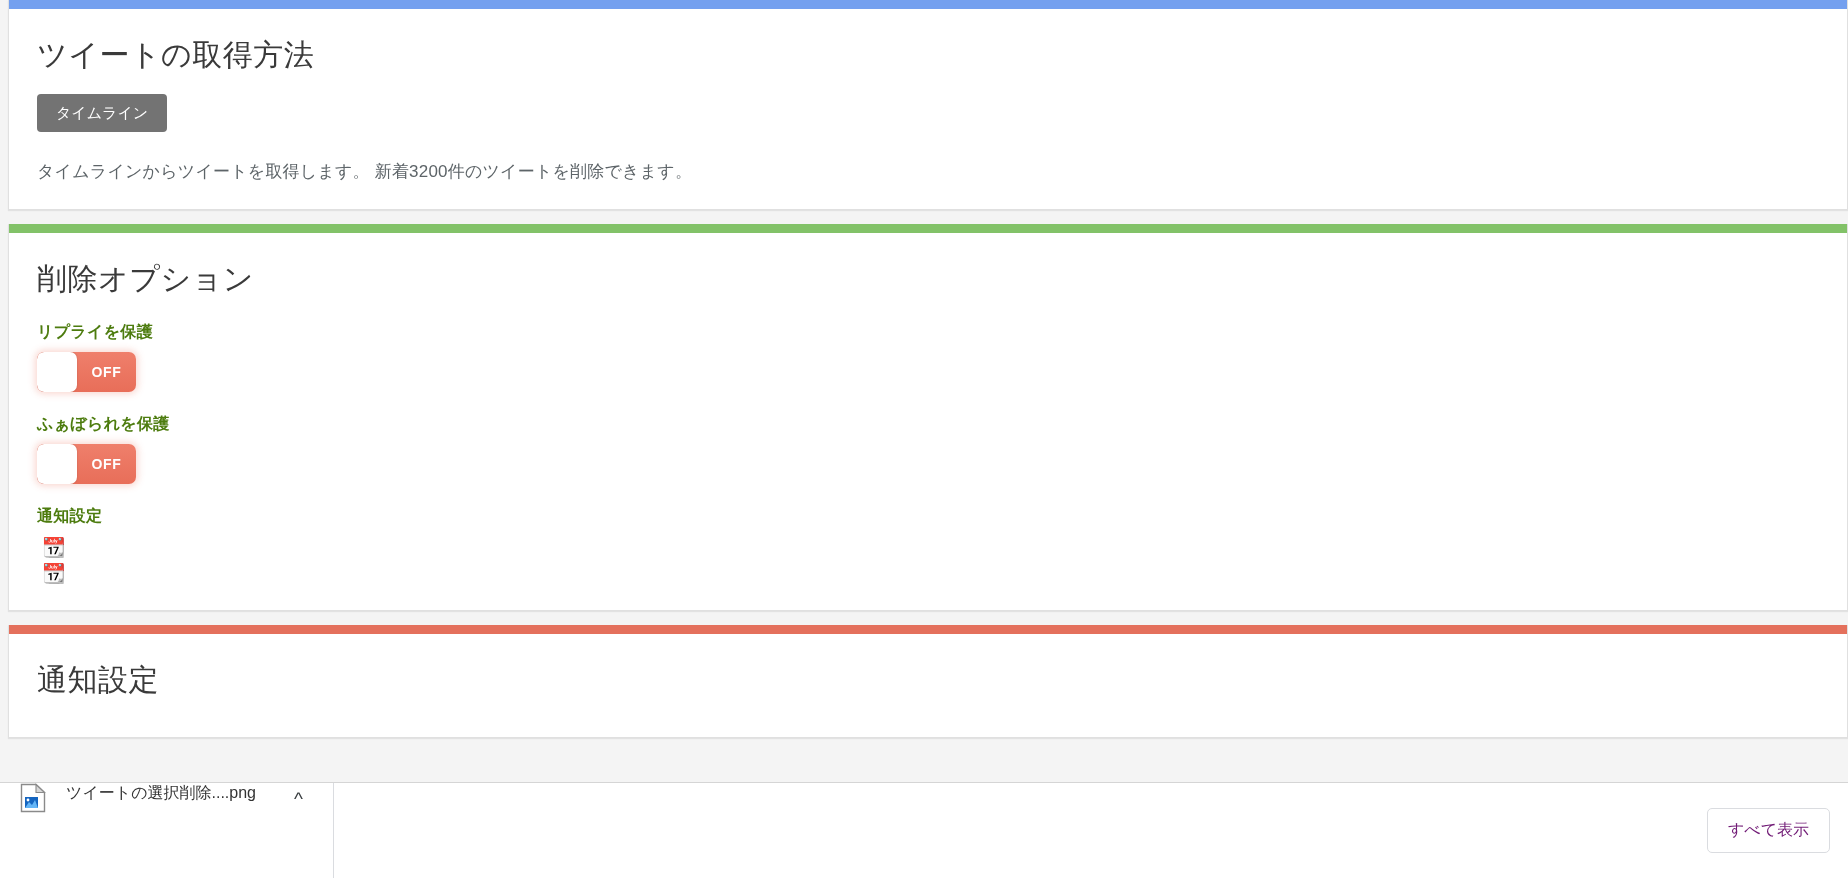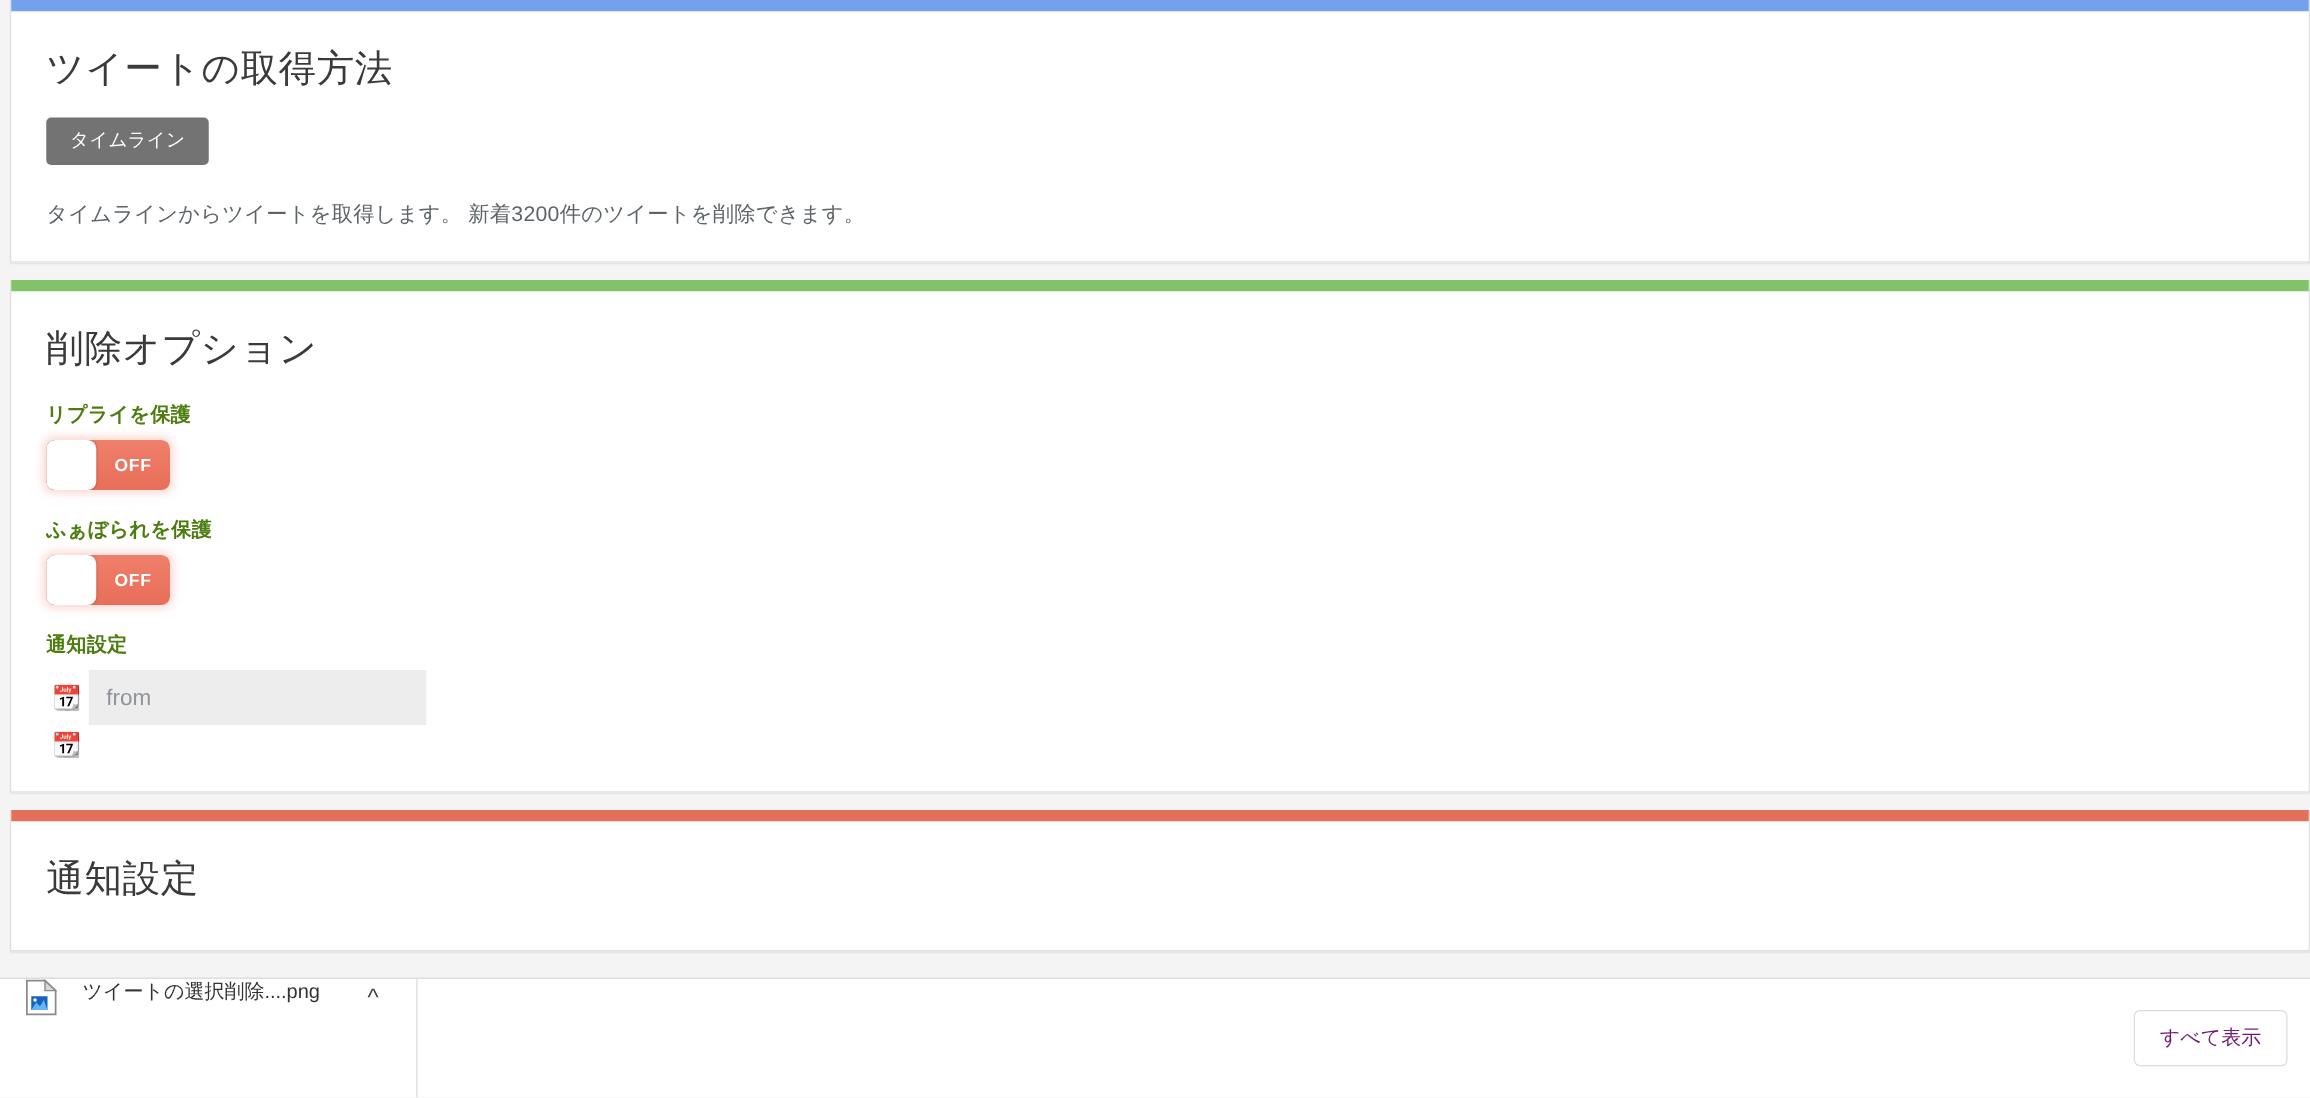--- a/index.html
+++ b/index.html
@@ -242,21 +242,20 @@
       <div class="toggle">
         <span class="knob"></span>
         <span class="state-text">OFF</span>
       </div>
 
       
       <div class="opt-label">通知設定</div>
 
       <div class="date-row">
         <span class="cal-icon">📆</span>
-        <input class="date-input" type="text" placeholder="from" style="">
       </div>
 
       <div class="date-row">
         <span class="cal-icon">📆</span>
       </div>
     </div>
   </div>
 
   <div class="card">
     <div class="card-topbar" style="background:#e4705c"></div>

